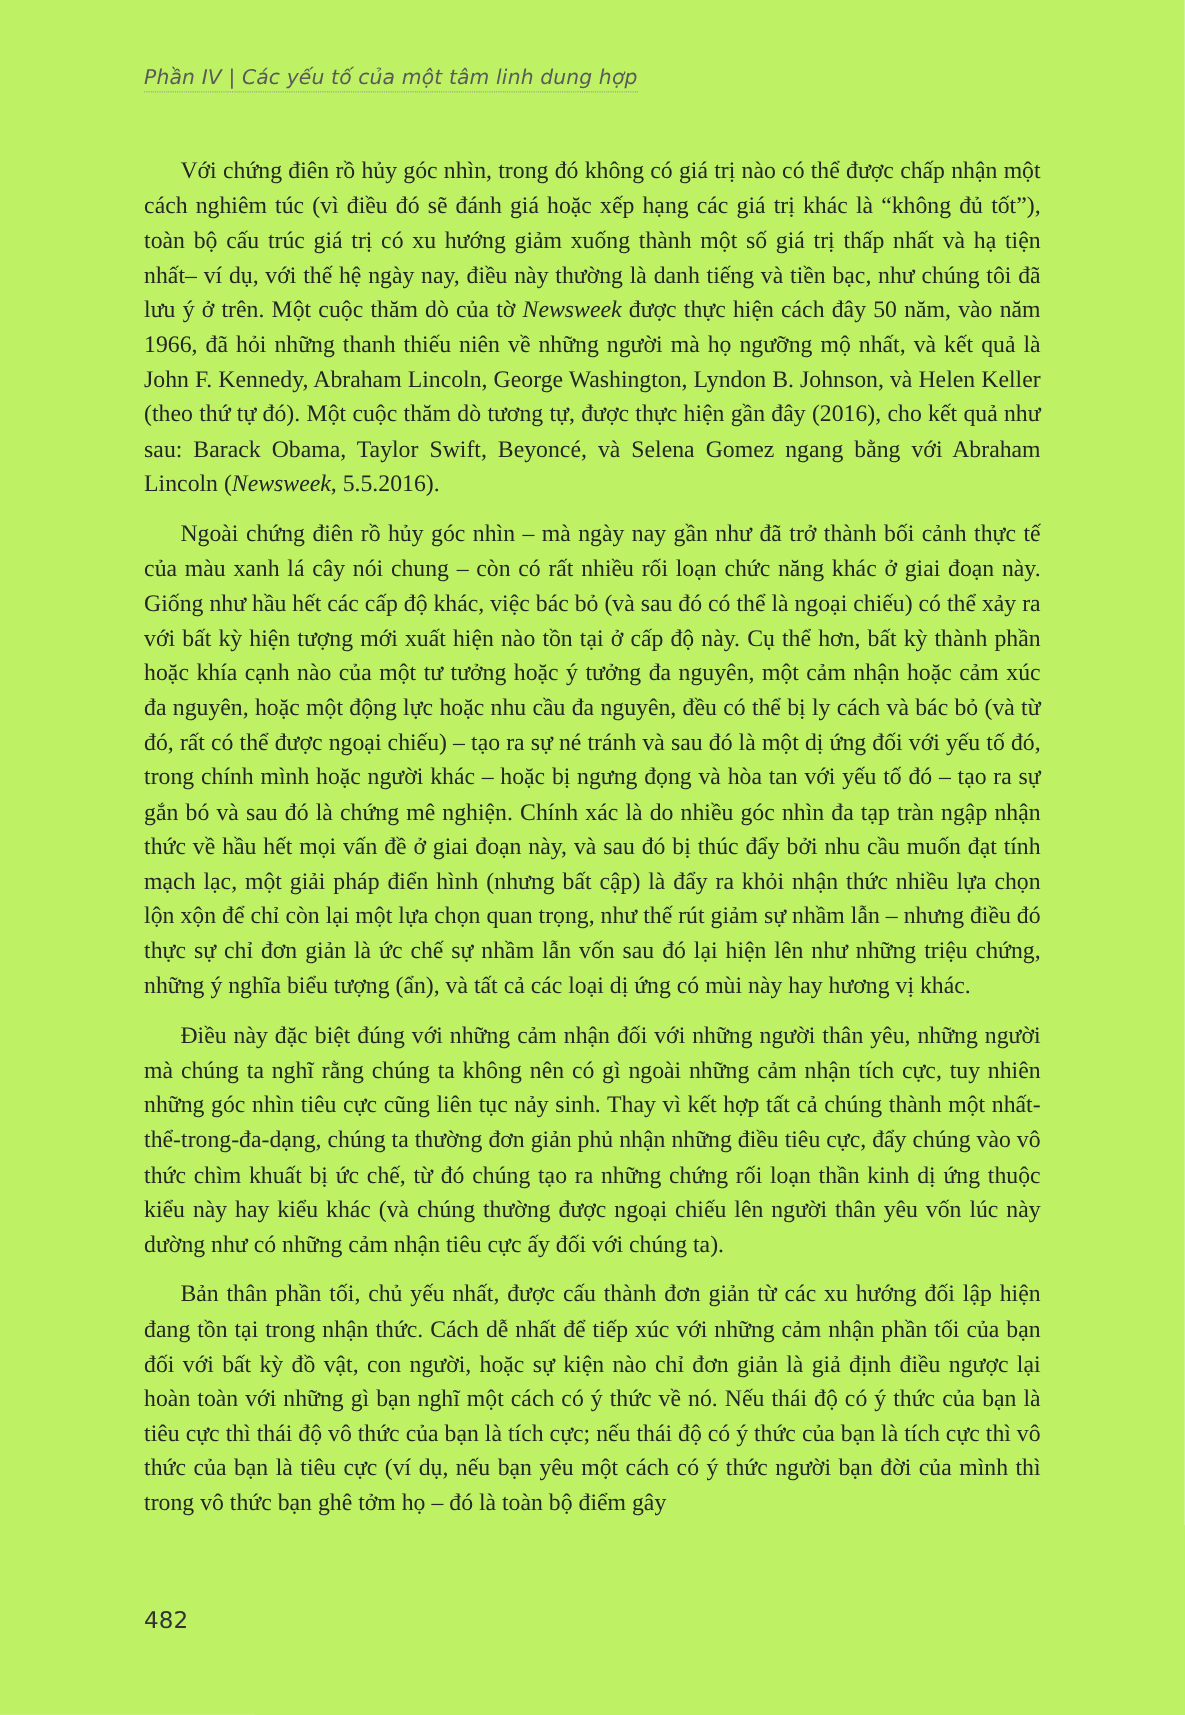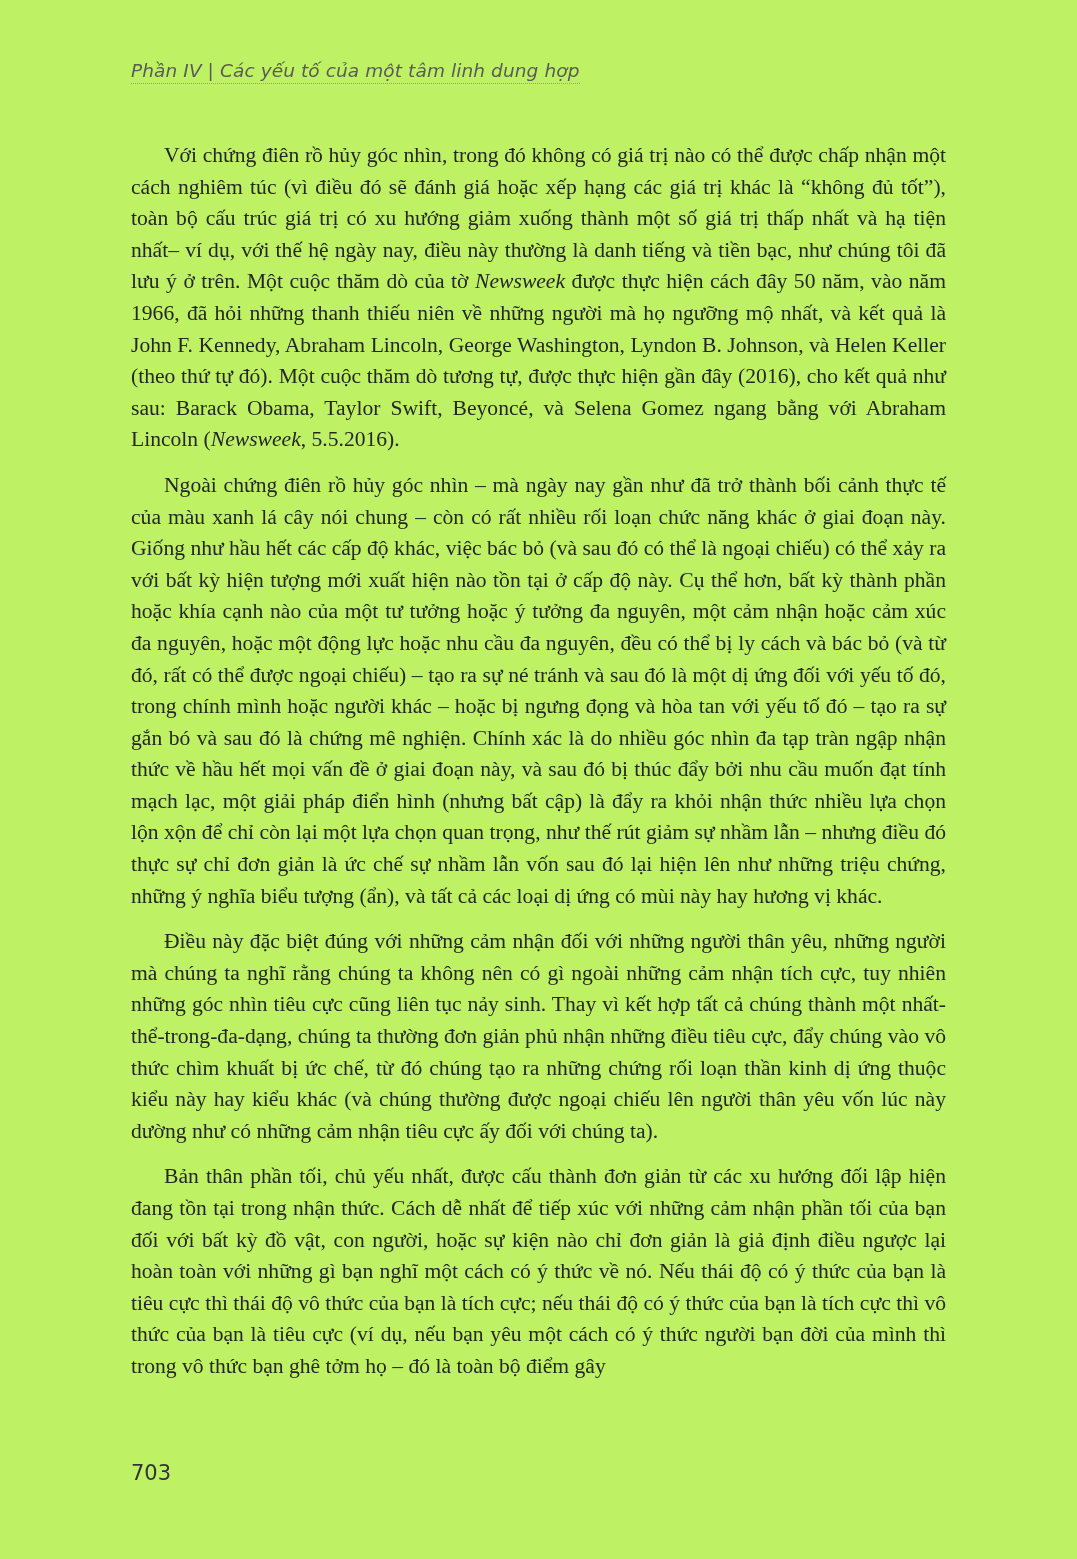--- a/index.html
+++ b/index.html
@@ -36,14 +36,14 @@
   <div class="body-text">
     <p class="para"><span>Với chứng điên rồ hủy góc nhìn, trong đó không có giá trị nào có thể được chấp nhận một cách nghiêm túc (vì điều đó sẽ đánh giá hoặc xếp hạng các giá trị khác là “không đủ tốt”), toàn bộ cấu trúc giá trị có xu hướng giảm xuống thành một số giá trị thấp nhất và hạ tiện nhất– ví dụ, với thế hệ ngày nay, điều này thường là danh tiếng và tiền bạc, như chúng tôi đã lưu ý ở trên. Một cuộc thăm dò của tờ </span><em>Newsweek</em><span> được thực hiện cách đây 50 năm, vào năm 1966, đã hỏi những thanh thiếu niên về những người mà họ ngưỡng mộ nhất, và kết quả là John F. Kennedy, Abraham Lincoln, George Washington, Lyndon B. Johnson, và Helen Keller (theo thứ tự đó). Một cuộc thăm dò tương tự, được thực hiện gần đây (2016), cho kết quả như sau: Barack Obama, Taylor Swift, Beyoncé, và Selena Gomez ngang bằng với Abraham Lincoln (</span><em>Newsweek</em><span>, 5.5.2016).</span></p>
 
     <p class="para"><span>Ngoài chứng điên rồ hủy góc nhìn – mà ngày nay gần như đã trở thành bối cảnh thực tế của màu xanh lá cây nói chung – còn có rất nhiều rối loạn chức năng khác ở giai đoạn này. Giống như hầu hết các cấp độ khác, việc bác bỏ (và sau đó có thể là ngoại chiếu) có thể xảy ra với bất kỳ hiện tượng mới xuất hiện nào tồn tại ở cấp độ này. Cụ thể hơn, bất kỳ thành phần hoặc khía cạnh nào của một tư tưởng hoặc ý tưởng đa nguyên, một cảm nhận hoặc cảm xúc đa nguyên, hoặc một động lực hoặc nhu cầu đa nguyên, đều có thể bị ly cách và bác bỏ (và từ đó, rất có thể được ngoại chiếu) – tạo ra sự né tránh và sau đó là một dị ứng đối với yếu tố đó, trong chính mình hoặc người khác – hoặc bị ngưng đọng và hòa tan với yếu tố đó – tạo ra sự gắn bó và sau đó là chứng mê nghiện. Chính xác là do nhiều góc nhìn đa tạp tràn ngập nhận thức về hầu hết mọi vấn đề ở giai đoạn này, và sau đó bị thúc đẩy bởi nhu cầu muốn đạt tính mạch lạc, một giải pháp điển hình (nhưng bất cập) là đẩy ra khỏi nhận thức nhiều lựa chọn lộn xộn để chỉ còn lại một lựa chọn quan trọng, như thế rút giảm sự nhầm lẫn – nhưng điều đó thực sự chỉ đơn giản là ức chế sự nhầm lẫn vốn sau đó lại hiện lên như những triệu chứng, những ý nghĩa biểu tượng (ẩn), và tất cả các loại dị ứng có mùi này hay hương vị khác.</span></p>
 
     <p class="para"><span>Điều này đặc biệt đúng với những cảm nhận đối với những người thân yêu, những người mà chúng ta nghĩ rằng chúng ta không nên có gì ngoài những cảm nhận tích cực, tuy nhiên những góc nhìn tiêu cực cũng liên tục nảy sinh. Thay vì kết hợp tất cả chúng thành một nhất-thể-trong-đa-dạng, chúng ta thường đơn giản phủ nhận những điều tiêu cực, đẩy chúng vào vô thức chìm khuất bị ức chế, từ đó chúng tạo ra những chứng rối loạn thần kinh dị ứng thuộc kiểu này hay kiểu khác (và chúng thường được ngoại chiếu lên người thân yêu vốn lúc này dường như có những cảm nhận tiêu cực ấy đối với chúng ta).</span></p>
 
     <p class="para"><span>Bản thân phần tối, chủ yếu nhất, được cấu thành đơn giản từ các xu hướng đối lập hiện đang tồn tại trong nhận thức. Cách dễ nhất để tiếp xúc với những cảm nhận phần tối của bạn đối với bất kỳ đồ vật, con người, hoặc sự kiện nào chỉ đơn giản là giả định điều ngược lại hoàn toàn với những gì bạn nghĩ một cách có ý thức về nó. Nếu thái độ có ý thức của bạn là tiêu cực thì thái độ vô thức của bạn là tích cực; nếu thái độ có ý thức của bạn là tích cực thì vô thức của bạn là tiêu cực (ví dụ, nếu bạn yêu một cách có ý thức người bạn đời của mình thì trong vô thức bạn ghê tởm họ – đó là toàn bộ điểm gây</span></p>
   </div>
 
-  <div class="page-number">703</div>
+  <div class="page-number">482</div>
 </div>
 
 </body></html>

